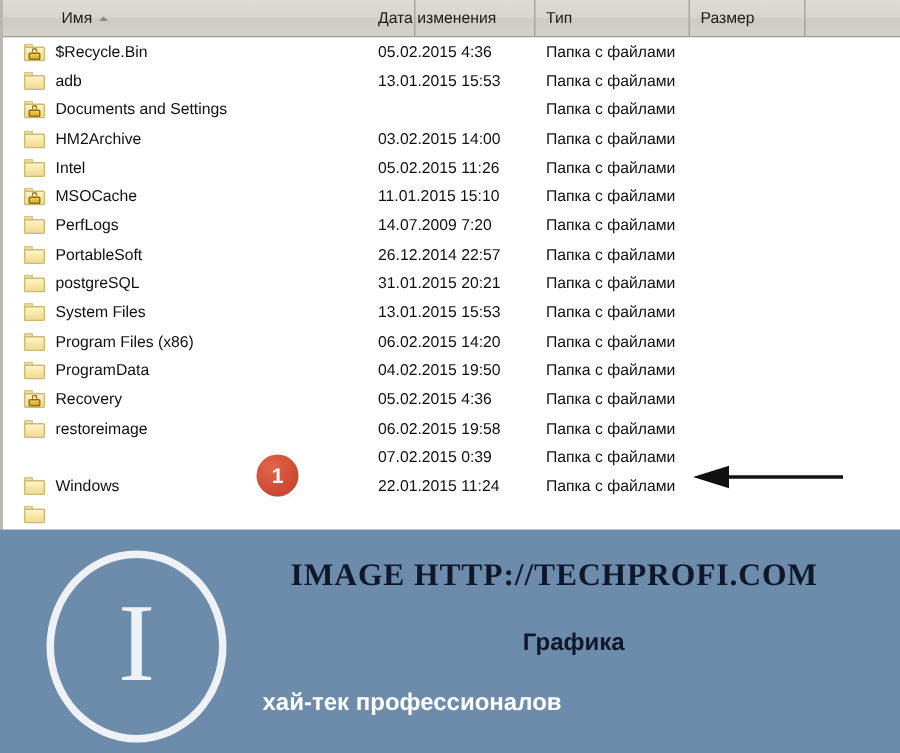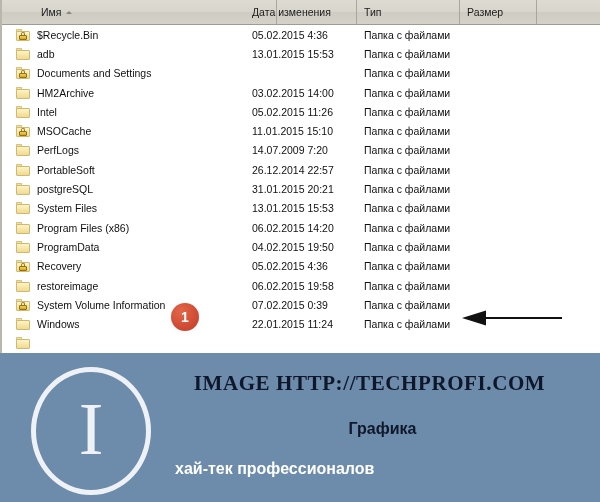--- a/index.html
+++ b/index.html
@@ -328,31 +328,20 @@
               <span class="tab"></span>
               <span class="body"></span>
             </span>
             <span>restoreimage</span>
           </div>
           <div class="c-date">06.02.2015 19:58</div>
           <div class="c-type">Папка с файлами</div>
           <div class="c-size"></div>
         </div>
         <div class="row">
-          <div class="c-name">
-            <span class="ficon">
-              <span class="tab"></span>
-              <span class="body"></span>
-              <span class="lock">
-                <span class="shackle"></span>
-                <span class="boxy"></span>
-              </span>
-            </span>
-            <span>System Volume Information</span>
-          </div>
           <div class="c-date">07.02.2015 0:39</div>
           <div class="c-type">Папка с файлами</div>
           <div class="c-size"></div>
         </div>
         <div class="row">
           <div class="c-name">
             <span class="ficon">
               <span class="tab"></span>
               <span class="body"></span>
             </span>

